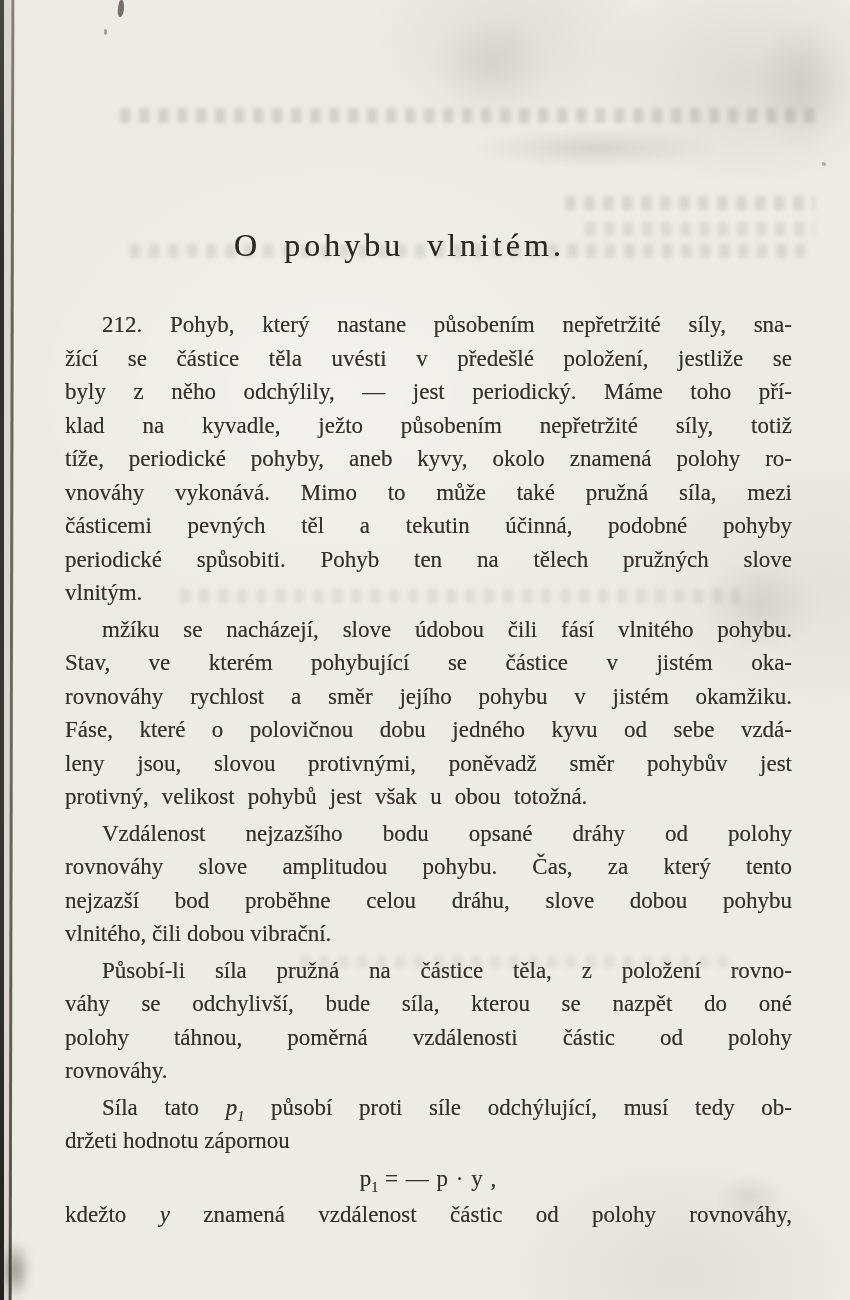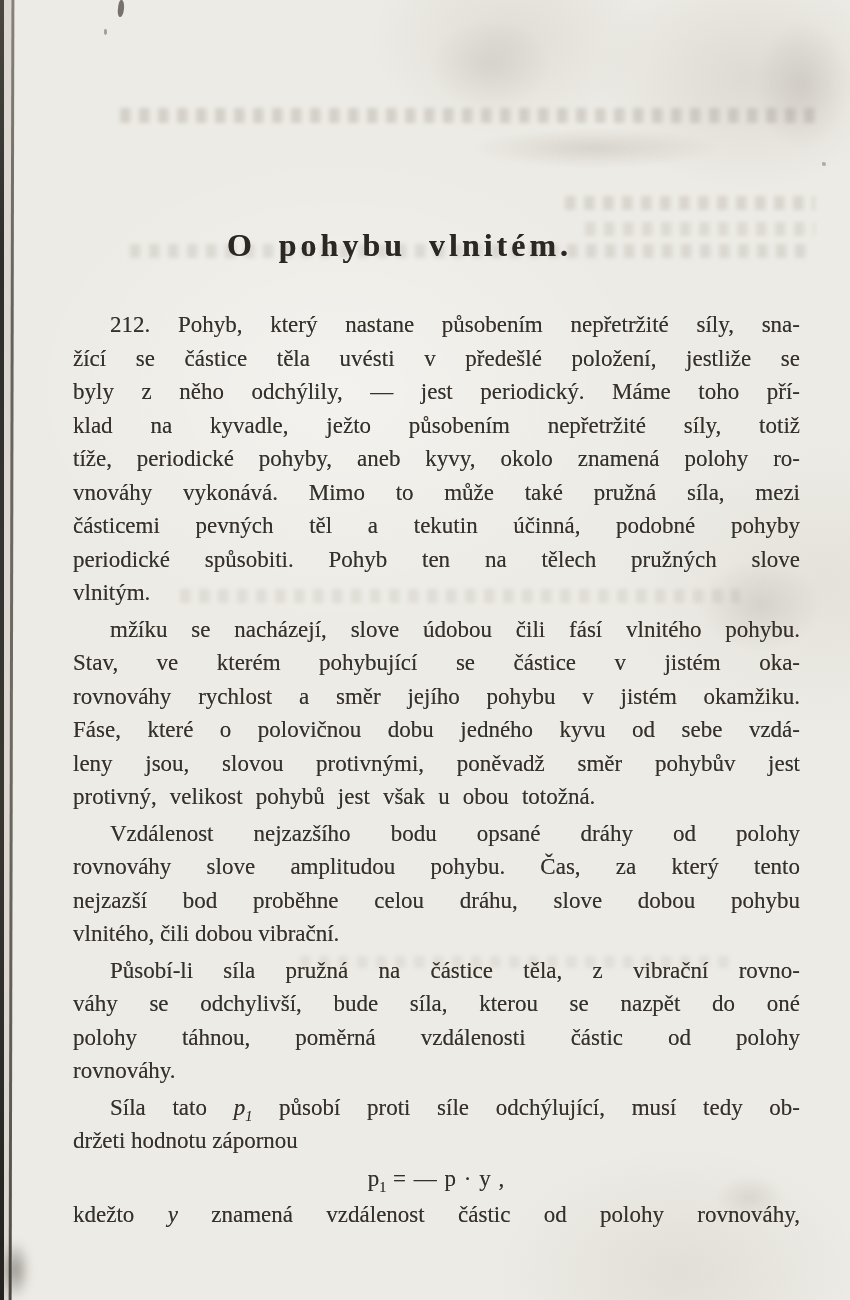--- a/index.html
+++ b/index.html
@@ -26,23 +26,23 @@
   .smudge{position:absolute;filter:blur(2px);pointer-events:none;}
   .smudge-text{background-image:repeating-linear-gradient(90deg,
       rgba(122,115,103,.40) 0px, rgba(122,115,103,.40) 9px,
       rgba(122,115,103,0) 12px, rgba(122,115,103,0) 19px);}
   .blob{background:radial-gradient(closest-side,rgba(130,123,111,.35),rgba(130,123,111,0));}
   .speck{position:absolute;background:#57524b;border-radius:40% 60% 50% 50%;}
   
   .content{position:absolute;left:65px;top:0;width:727px;z-index:2;color:#35302a;
     text-shadow:0 0 .4px rgba(53,48,42,.55);}
   .title{position:absolute;left:0;top:206px;width:727px;text-align:center;
-    font-size:32px;font-weight:bold;letter-spacing:4px;word-spacing:11px;
+    font-size:32px;font-weight:normal;letter-spacing:4px;word-spacing:11px;
     color:#2b2722;padding-right:58px;box-sizing:border-box;white-space:nowrap;}
-  .bodytext{position:absolute;left:8px;top:308px;width:727px;font-size:23px;line-height:33.5px;}
+  .bodytext{position:absolute;left:0;top:308px;width:727px;font-size:23px;line-height:33.5px;}
   .para{margin:0 0 3px 0;}
   .line{text-align:justify;text-align-last:justify;}
   .line.endline{text-align-last:left;}
   .line.wide{word-spacing:.32em;}
   .para .line:first-child{text-indent:37px;}
   .mvar{font-style:italic;}
   sub{font-size:.62em;line-height:0;}
   .formula{text-align:center;margin:4px 0 3px 0;text-align-last:center;font-size:23px;}
   .formula .rest{letter-spacing:1px;}
 </style>
@@ -100,21 +100,21 @@
       </div>
 
       <div class="para">
         <div class="line">Vzdálenost nejzazšího bodu opsané dráhy od polohy</div>
         <div class="line">rovnováhy slove amplitudou pohybu. Čas, za který tento</div>
         <div class="line">nejzazší bod proběhne celou dráhu, slove dobou pohybu</div>
         <div class="line endline">vlnitého, čili dobou vibrační.</div>
       </div>
 
       <div class="para">
-        <div class="line">Působí-li síla pružná na částice těla, z vibrační rovno-</div>
+        <div class="line">Působí-li síla pružná na částice těla, z položení rovno-</div>
         <div class="line">váhy se odchylivší, bude síla, kterou se nazpět do oné</div>
         <div class="line">polohy táhnou, poměrná vzdálenosti částic od polohy</div>
         <div class="line endline">rovnováhy.</div>
       </div>
 
       <div class="para">
         <div class="line"><span>Síla tato </span><span class="mvar"><span>p</span><sub>1</sub></span><span> působí proti síle odchýlující, musí tedy ob-</span></div>
         <div class="line endline">držeti hodnotu zápornou</div>
       </div>
 

